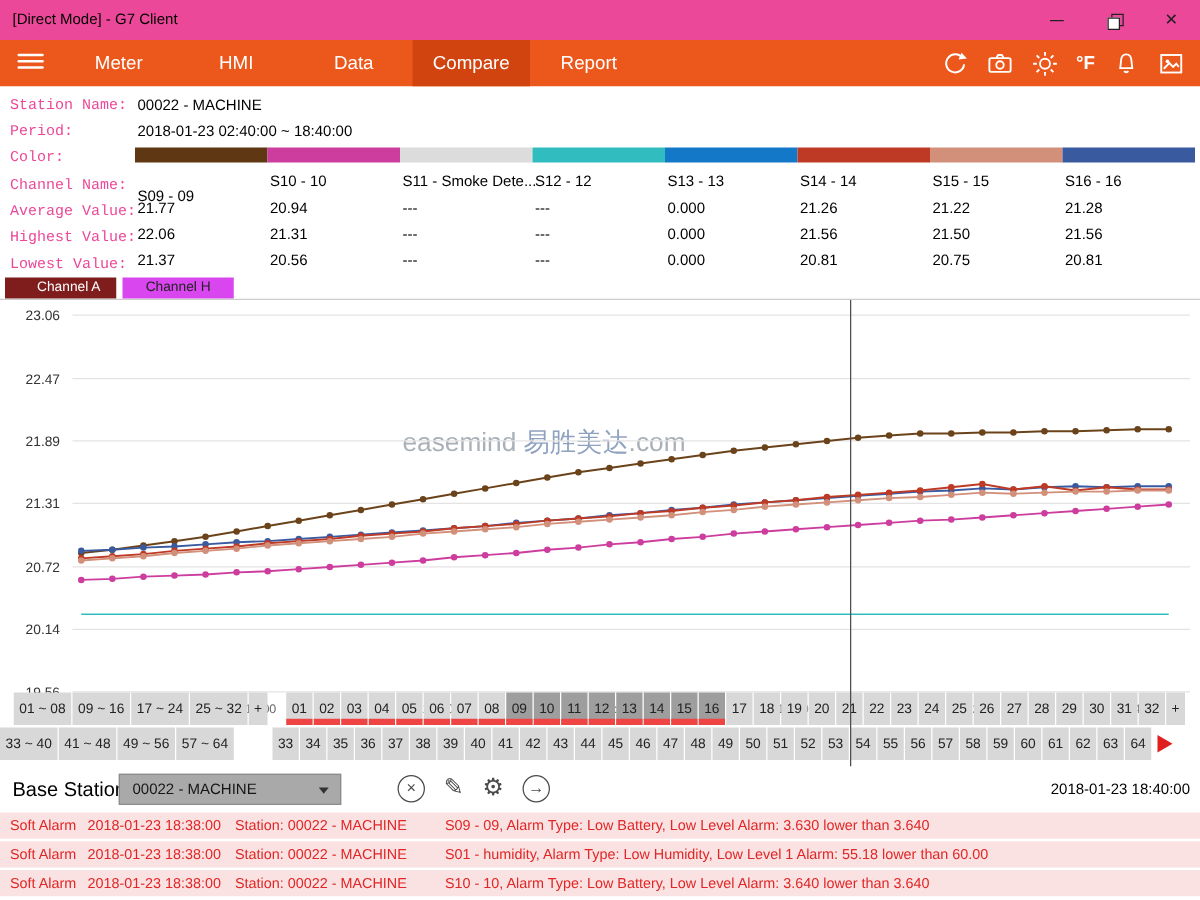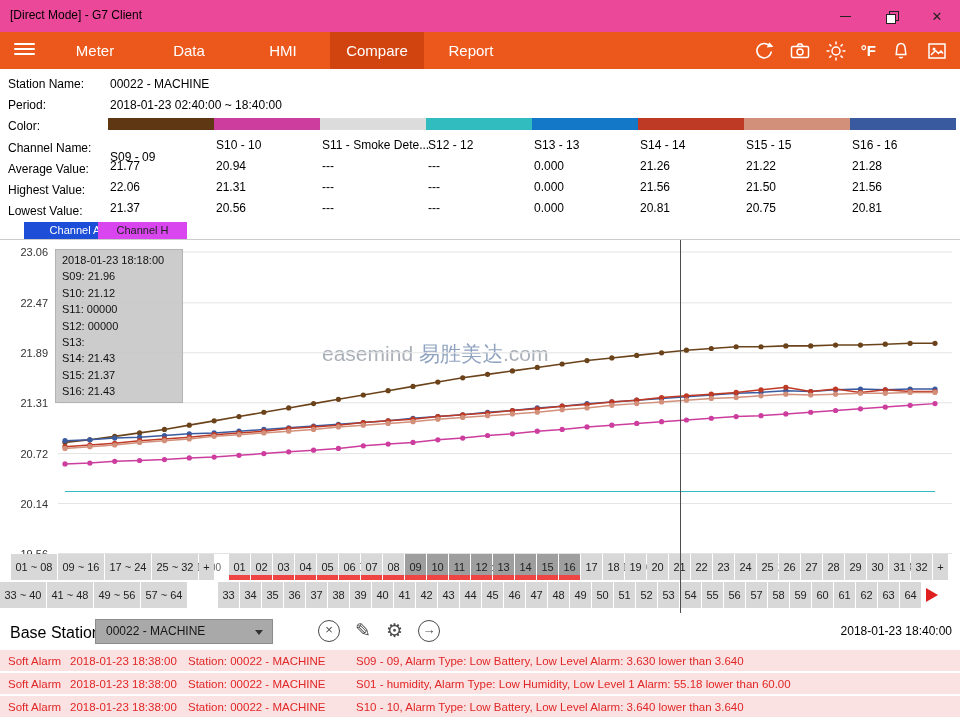--- a/index.html
+++ b/index.html
@@ -21,30 +21,30 @@
   .hamburger { width:48px; height:37px; padding-top:11px; cursor:pointer; }
   .ham-line { width:21px; height:2px; background:#fff; margin:0 auto 3px auto; border-radius:1px; }
   .nav-tabs { display:flex; height:37px; }
   .nav-item { width:94px; text-align:center; line-height:37px; height:37px; color:#fff; font-size:15px; cursor:pointer; }
   .nav-item.active { background:#d1440f; }
   .nav-icons { margin-left:auto; display:flex; align-items:center; gap:14px; padding-right:12px; }
   .nav-icons svg { display:block; cursor:pointer; }
   .temp-unit { color:#fff; font-size:15px; font-weight:bold; cursor:pointer; }
 
   
-  .lbl { position:absolute; left:8px; font-size:12px; color:#000000; height:21px; line-height:21px; white-space:nowrap; }
+  .lbl { position:absolute; left:8px; font-size:12px; color:#ec4899; height:21px; line-height:21px; white-space:nowrap;font-family:Liberation Mono, monospace; }
   .val { position:absolute; left:110px; font-size:12px; color:#000; height:21px; line-height:21px; white-space:nowrap; }
   .channel-columns { position:absolute; left:108px; top:117px; width:850px; height:104px; }
   .chan-col { position:relative; float:left; width:106px; height:104px; }
   .chan-bar { position:absolute; top:1px; left:0; width:106px; height:12px; }
   .chan-val { position:absolute; left:2px; font-size:12px; color:#000; white-space:nowrap; }
 
   
   .tab { position:absolute; top:222px; width:89px; height:17px; font-size:11px; text-align:center; line-height:17px; cursor:pointer; }
-  .tab-a { left:24px; background:#1d4ed8; color:#fff;padding-left:13px; }
+  .tab-a { left:4px; background:#7f1d1d; color:#fff;padding-left:13px; }
   .tab-h { left:98px; background:#d946ef; color:#222; }
 
   
   .chart-wrap { position:absolute; top:239px; left:0; width:960px; height:373px; background:#fff; border-top:1px solid #ccc; }
   .watermark { position:absolute; left:322px; top:100px; font-size:21px; color:#aab0b8; z-index:0; white-space:nowrap; }
   .watermark .cjk { color:#8fa3c0; }
   .chart-svg { position:absolute; left:0; top:0; z-index:1; }
   .x-axis-labels { position:absolute; left:0; top:0; width:960px; height:373px; z-index:2; pointer-events:none; }
   .time-label { position:absolute; top:322px; font-size:10px; color:#666; white-space:nowrap; }
   .sel-row { position:absolute; left:0; width:960px; height:26px; display:flex; z-index:3; }
@@ -100,22 +100,22 @@
   </div>
 
   <div class="navbar">
     <div class="hamburger">
       <div class="ham-line"></div>
         <div class="ham-line"></div>
         <div class="ham-line"></div>
     </div>
     <div class="nav-tabs">
         <div class="nav-item">Meter</div>
+        <div class="nav-item">HMI</div>
         <div class="nav-item">Data</div>
-        <div class="nav-item">HMI</div>
         <div class="nav-item active">Compare</div>
         <div class="nav-item">Report</div>
       </div>
     <div class="nav-icons">
       <svg width="22" height="22" viewBox="0 0 22 22">
         <path d="M17 6.5 A7.2 7.2 0 1 0 18.3 11.5" fill="none" stroke="#fff" stroke-width="1.6"></path>
         <polygon points="16.2,2.2 20.5,6.8 13.8,7.6" fill="#fff"></polygon>
       </svg>
       <svg width="22" height="22" viewBox="0 0 22 22">
         <rect x="2.5" y="6.5" width="17" height="11" rx="1.5" fill="none" stroke="#fff" stroke-width="1.5"></rect>
@@ -507,31 +507,20 @@
         <div class="selbox num">57</div>
         <div class="selbox num">58</div>
         <div class="selbox num">59</div>
         <div class="selbox num">60</div>
         <div class="selbox num">61</div>
         <div class="selbox num">62</div>
         <div class="selbox num">63</div>
         <div class="selbox num">64</div>
         <div class="red-arrow"></div>
       </div>
-    <div class="tooltip">
-        <div class="tt-line">2018-01-23 18:18:00</div>
-        <div class="tt-line">S09: 21.96</div>
-        <div class="tt-line">S10: 21.12</div>
-        <div class="tt-line">S11: 00000</div>
-        <div class="tt-line">S12: 00000</div>
-        <div class="tt-line">S13:</div>
-        <div class="tt-line">S14: 21.43</div>
-        <div class="tt-line">S15: 21.37</div>
-        <div class="tt-line">S16: 21.43</div>
-      </div>
     <div class="crosshair" style="left: 680px;"></div>
   </div>
 
   <div class="bottombar">
     <div class="base-label">Base Station</div>
     <div class="dropdown">
       <span>00022 - MACHINE</span>
       <span class="dd-arrow"></span>
     </div>
     <div class="tool-icons">

